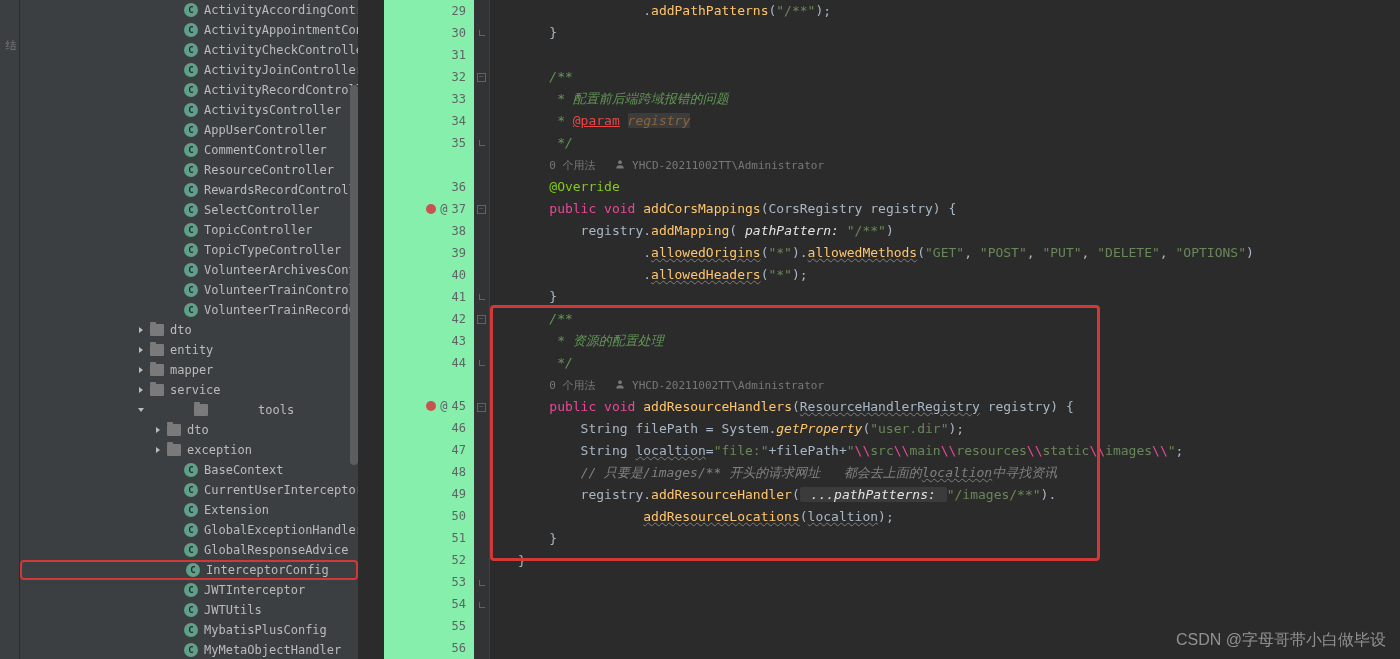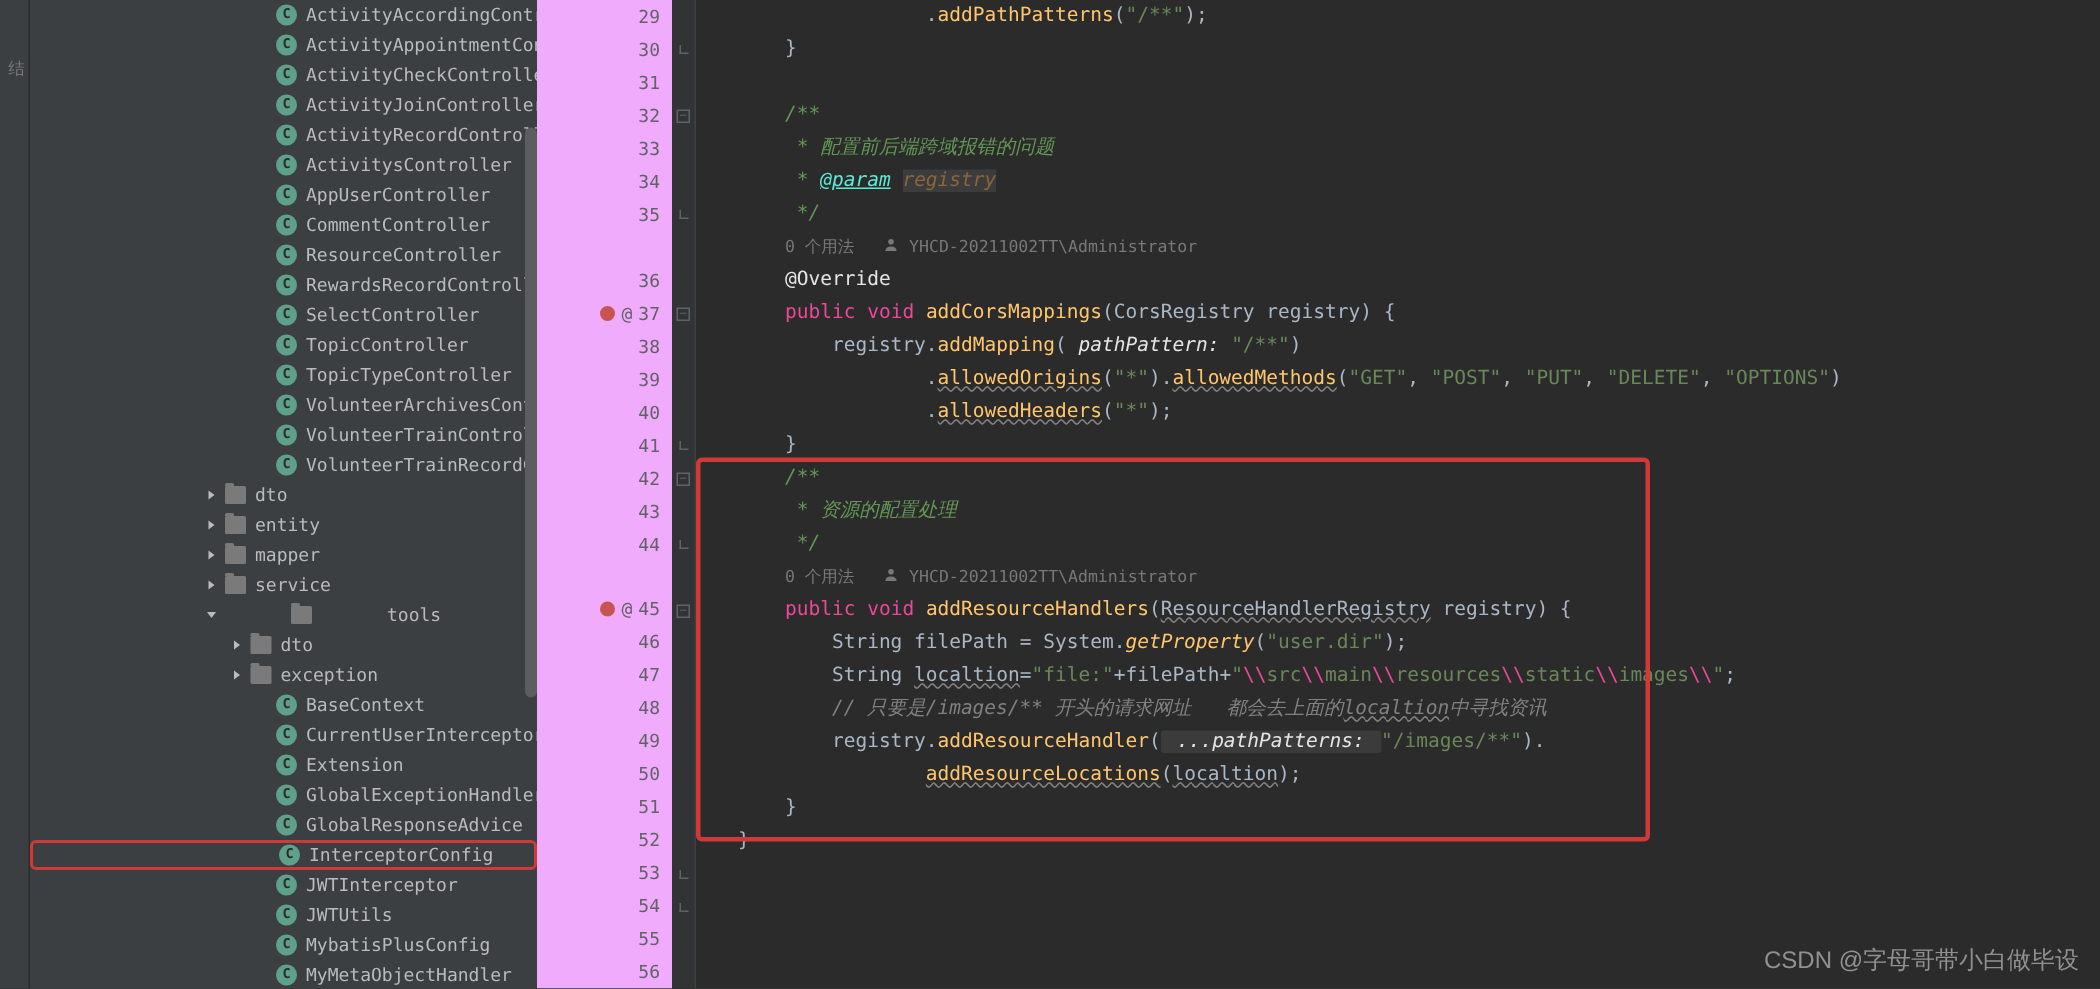--- a/index.html
+++ b/index.html
@@ -97,26 +97,27 @@
   border-radius: 4px;
 }
 .editor {
   flex: 1;
   background: #2b2b2b;
   display: flex;
   position: relative;
 }
 .gutter {
   width: 90px;
-  background: #f0abfc;
+  background: #86efac;
   display: flex;
   flex-direction: column;
   color: #606366;
   padding-right: 8px;
   font-size: 12px;
+  margin-left: 26px;
 }
 .gutter-row {
   height: 22px;
   line-height: 22px;
   display: flex;
   justify-content: flex-end;
   align-items: center;
   gap: 4px;
 }
 .fold-gutter {
@@ -147,23 +148,23 @@
   font-size: 13px;
   line-height: 22px;
   position: relative;
 }
 .code-line { height: 22px; white-space: pre; }
 .kw { color: #ec4899; }
 .method { color: #ffc66d; }
 .str { color: #6a8759; }
 .comment { color: #808080; font-style: italic; }
 .doc { color: #629755; font-style: italic; }
-.doc-tag { color: #5eead4; font-style: italic; text-decoration: underline; }
+.doc-tag { color: #ef4444; text-decoration: underline; }
 .doc-param-name { color: #8a653b; background: #3c3c3c; font-style: italic; }
-.ann { color: #e5e5e5; }
+.ann { color: #84cc16; }
 .type { color: #a9b7c6; }
 .italic-call { font-style: italic; margin-top: 32px; }
 .usage-info { color: #787878; font-size: 11px; }
 .hint { color: #e5e5e5; font-style: italic; }
 .hint-box { background: #3b3b3b; border-radius: 2px; padding: 0 3px; }
 .redbox {
   position: absolute;
   border: 3px solid #d13838;
   border-radius: 4px;
   pointer-events: none;

